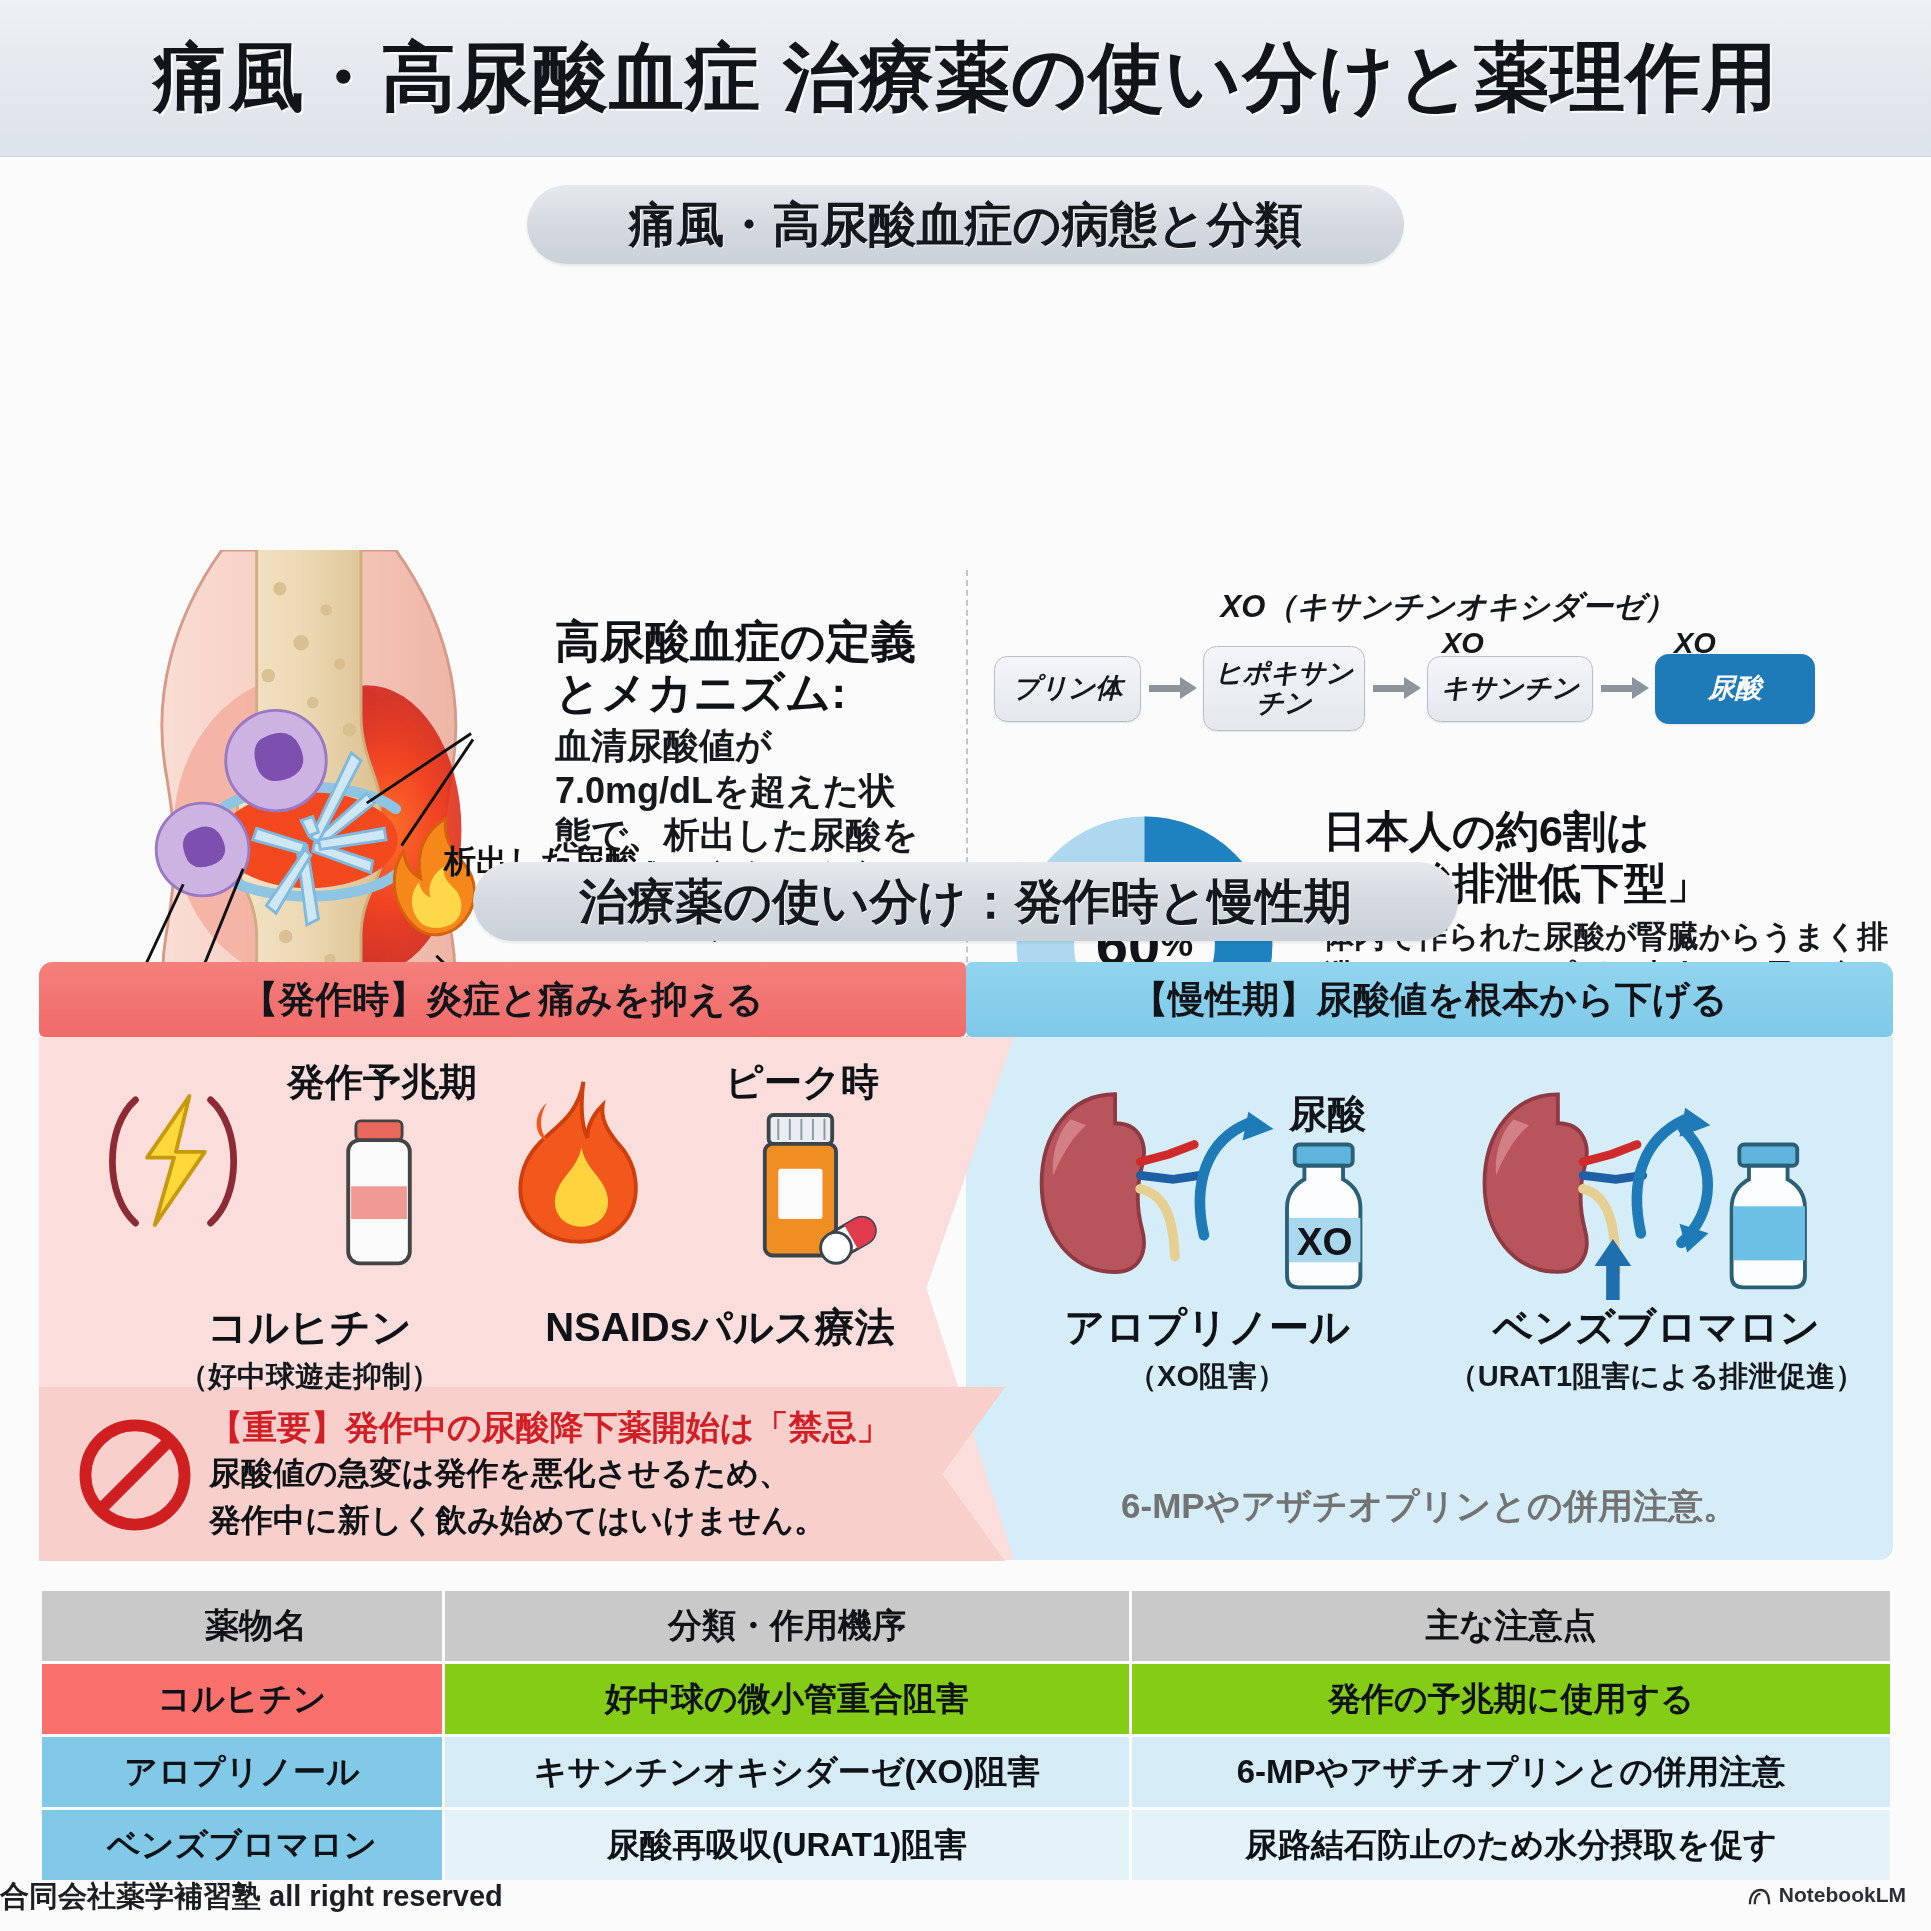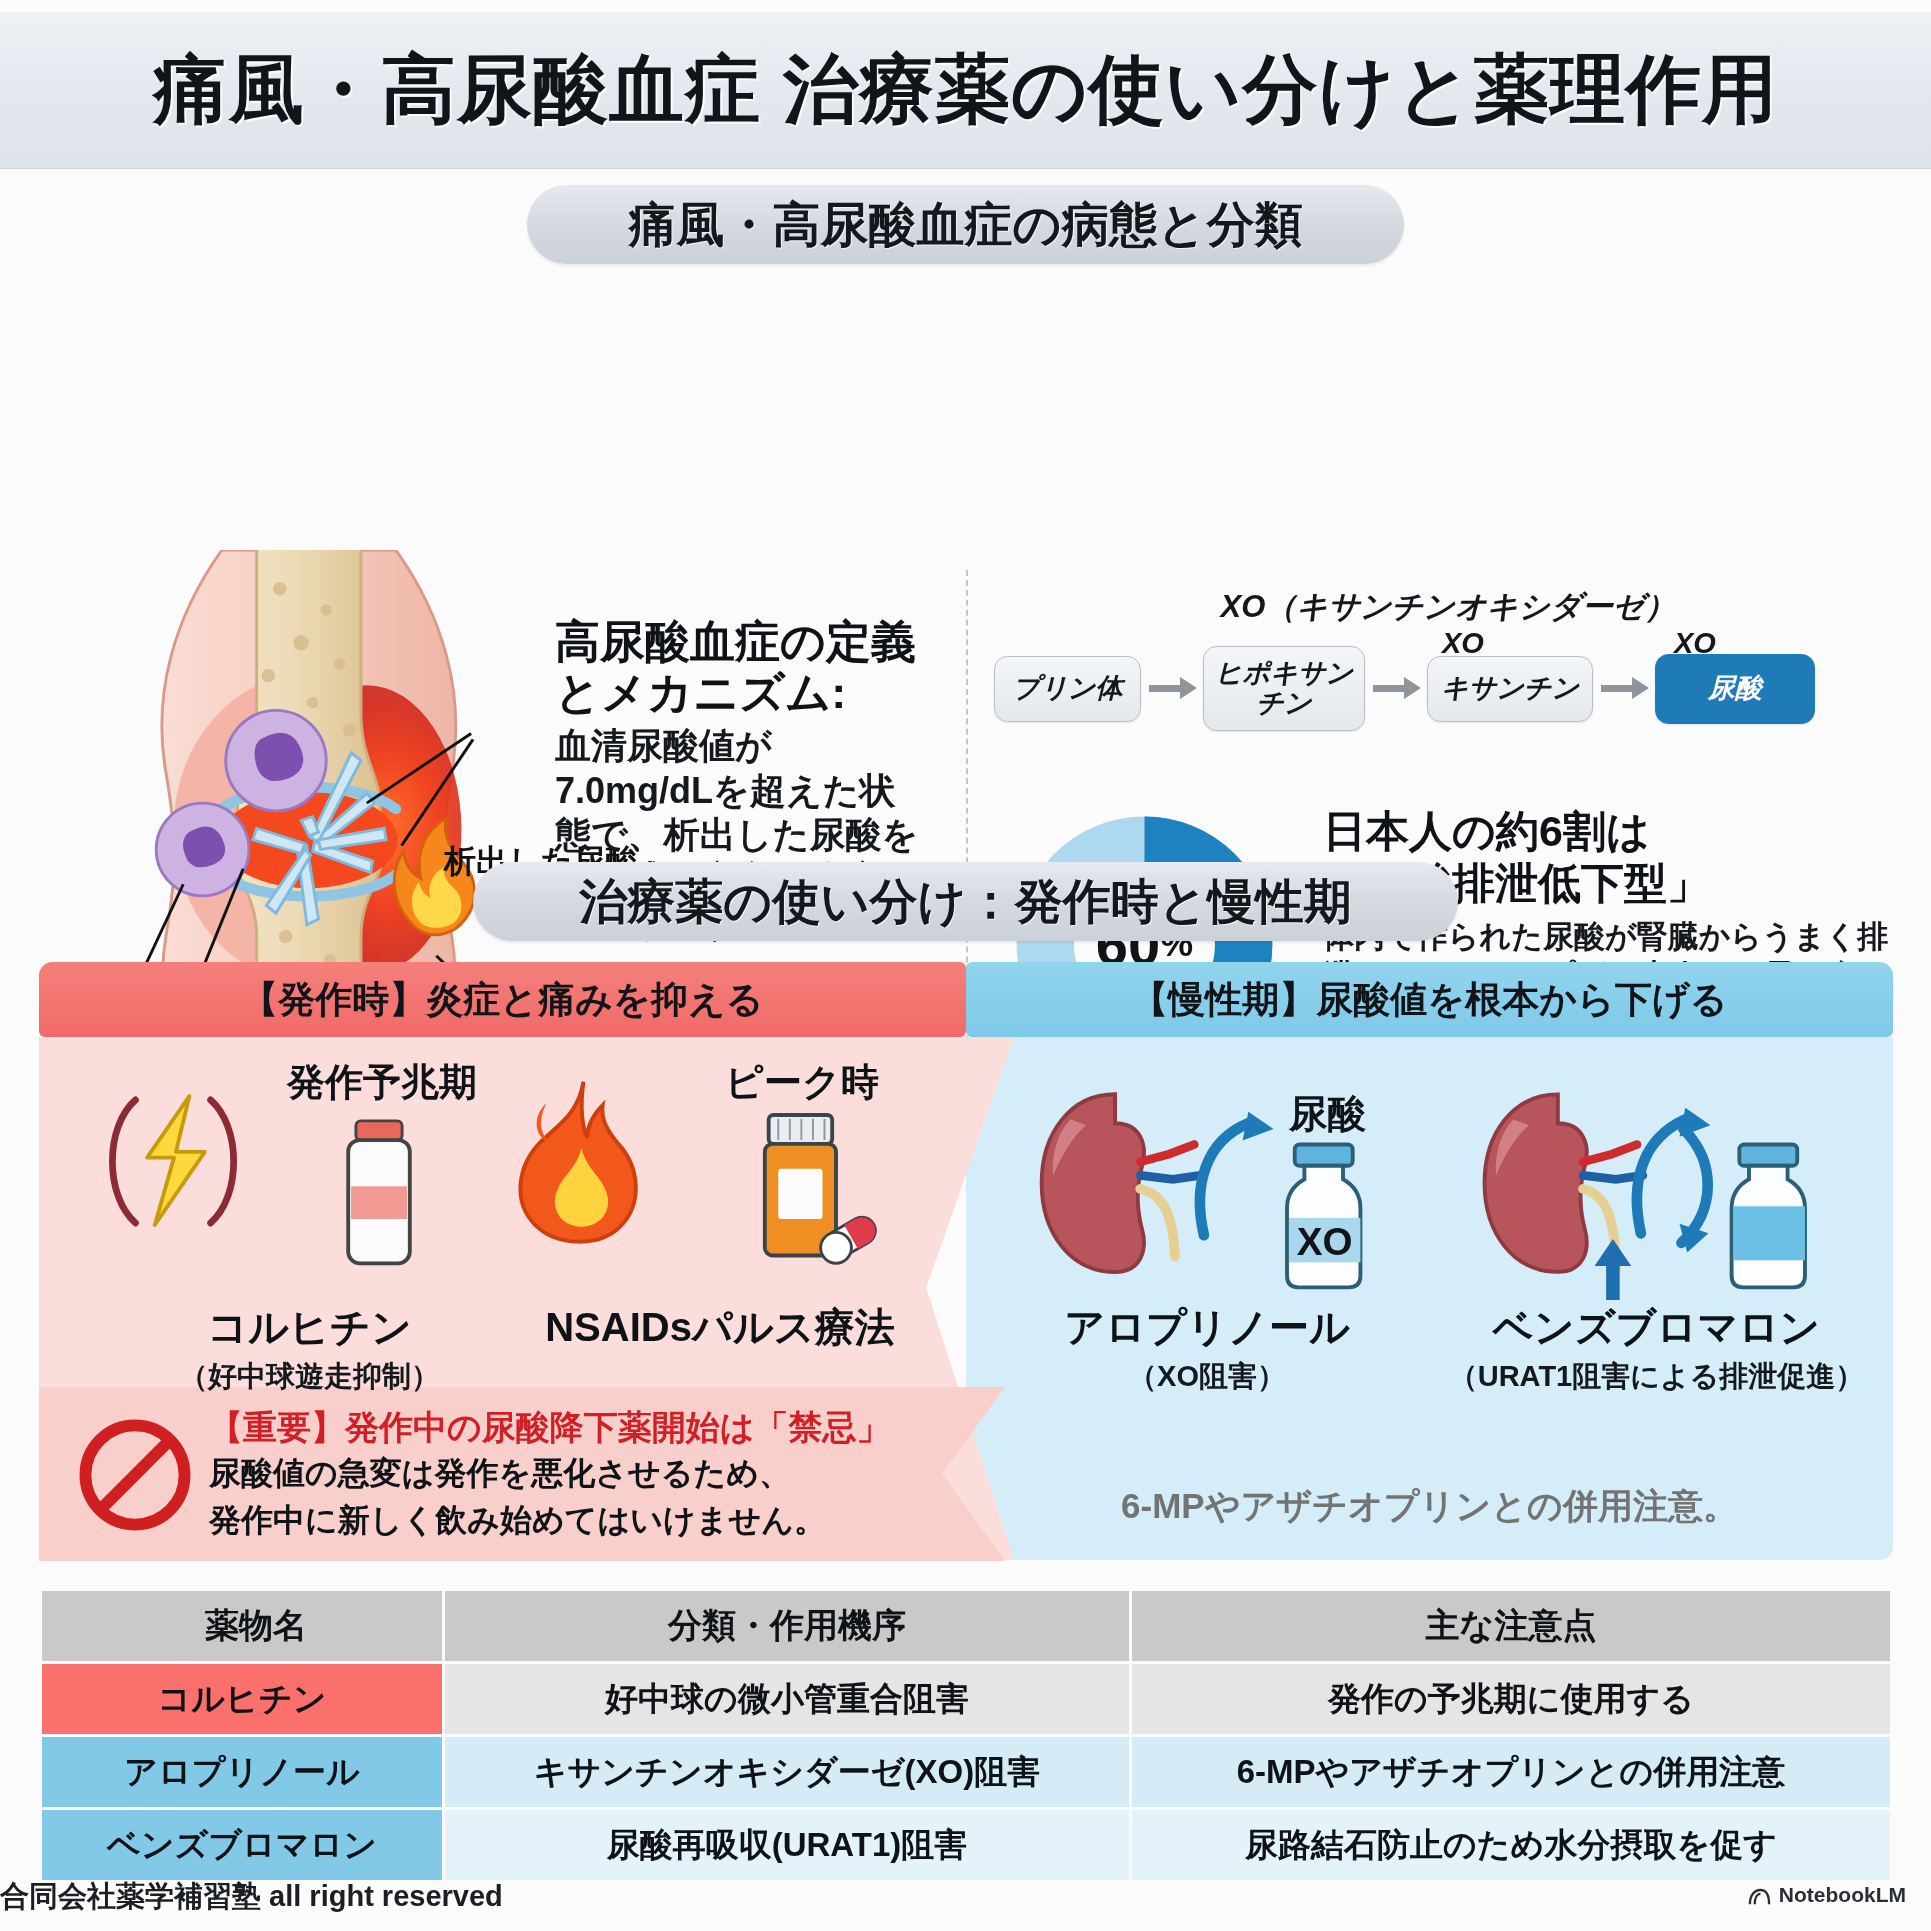--- a/index.html
+++ b/index.html
@@ -6,21 +6,21 @@
   html, body {
     width: 1931px; height: 1931px;
     font-family: "Liberation Sans", "DejaVu Sans", sans-serif;
     background: #ffffff;
     overflow: hidden;
   }
   .page { position: relative; width: 1931px; height: 1931px; background: #fbfbfb; }
 
   
   .title-banner {
-    position: absolute; left: 0; top: 12px; width: 1931px; height: 157px;
+    position: absolute; left: 0; top: 0; width: 1931px; height: 157px;
     background: linear-gradient(180deg,#eef1f5 0%, #e3e8ee 55%, #dde3ea 100%);
     display: flex; align-items: center; justify-content: center;
     border-bottom: 1.9px solid #cdd4dc;
   }
   .title-banner h1 {
     font-size: 75px; font-weight: 900; letter-spacing: 1px; color: #111418;
     white-space: nowrap; text-shadow: 1.9px 1.9px 0 rgba(255,255,255,.85);
   }
 
   
@@ -159,21 +159,21 @@
 
   
   .tbl { position: absolute; left: 39px; top: 1588px; width: 1854px; border-collapse: separate; border-spacing: 3.9px; }
   .tbl td, .tbl th {
     height: 70px; text-align: center; vertical-align: middle;
     font-size: 33px; font-weight: 800; color: #0f1317;
   }
   .tbl th { background: #c9c9c9; font-weight: 900; font-size: 34px; }
   .c-name-red  { background: #fa706c; }
   .c-name-blue { background: #82c9e8; }
-  .c-red  { background: #e5e5e5; }
+  .c-red  { background: #84cc16; }
   .c-blue { background: #d5ecf7; }
   .c-blue2{ background: #e4f2fa; }
   .w-name { width: 400px; padding-left: 28px; }
   .w-mech { width: 684px; }
 
   
   .footer {
     position: absolute; left: 0; top: 1877px; width: 1931px; height: 54px;
   }
   .footer .fc {

